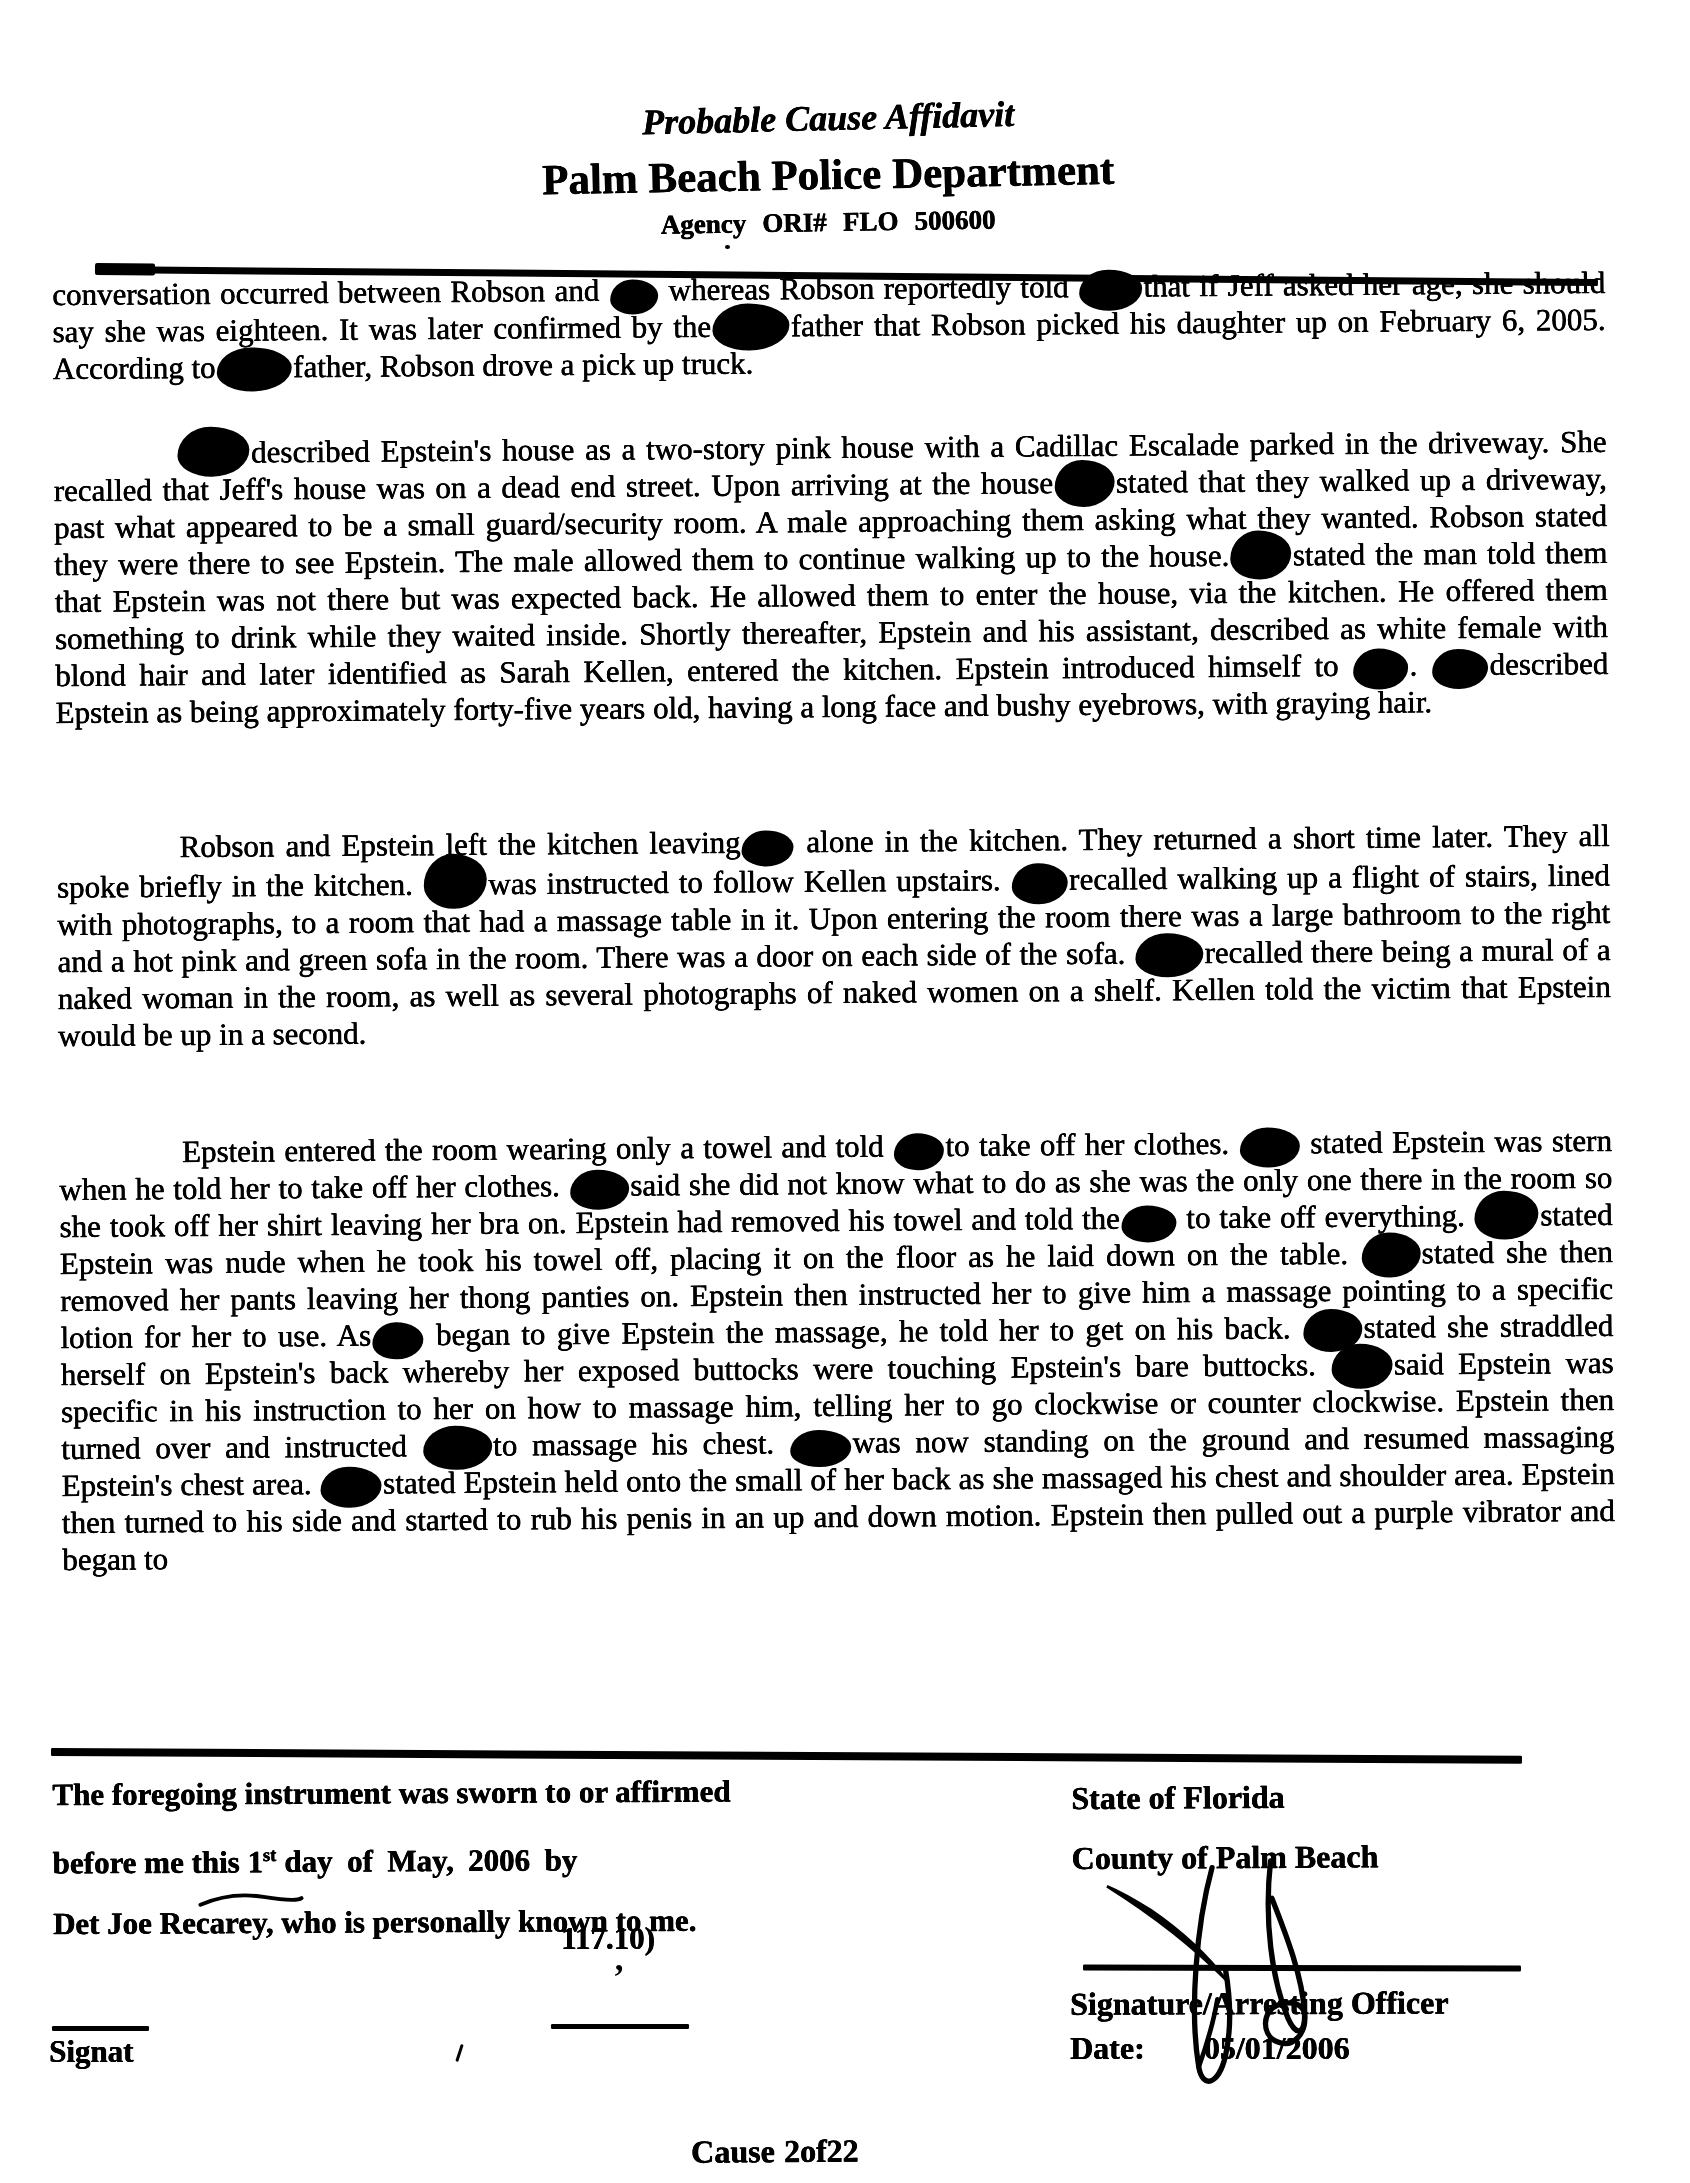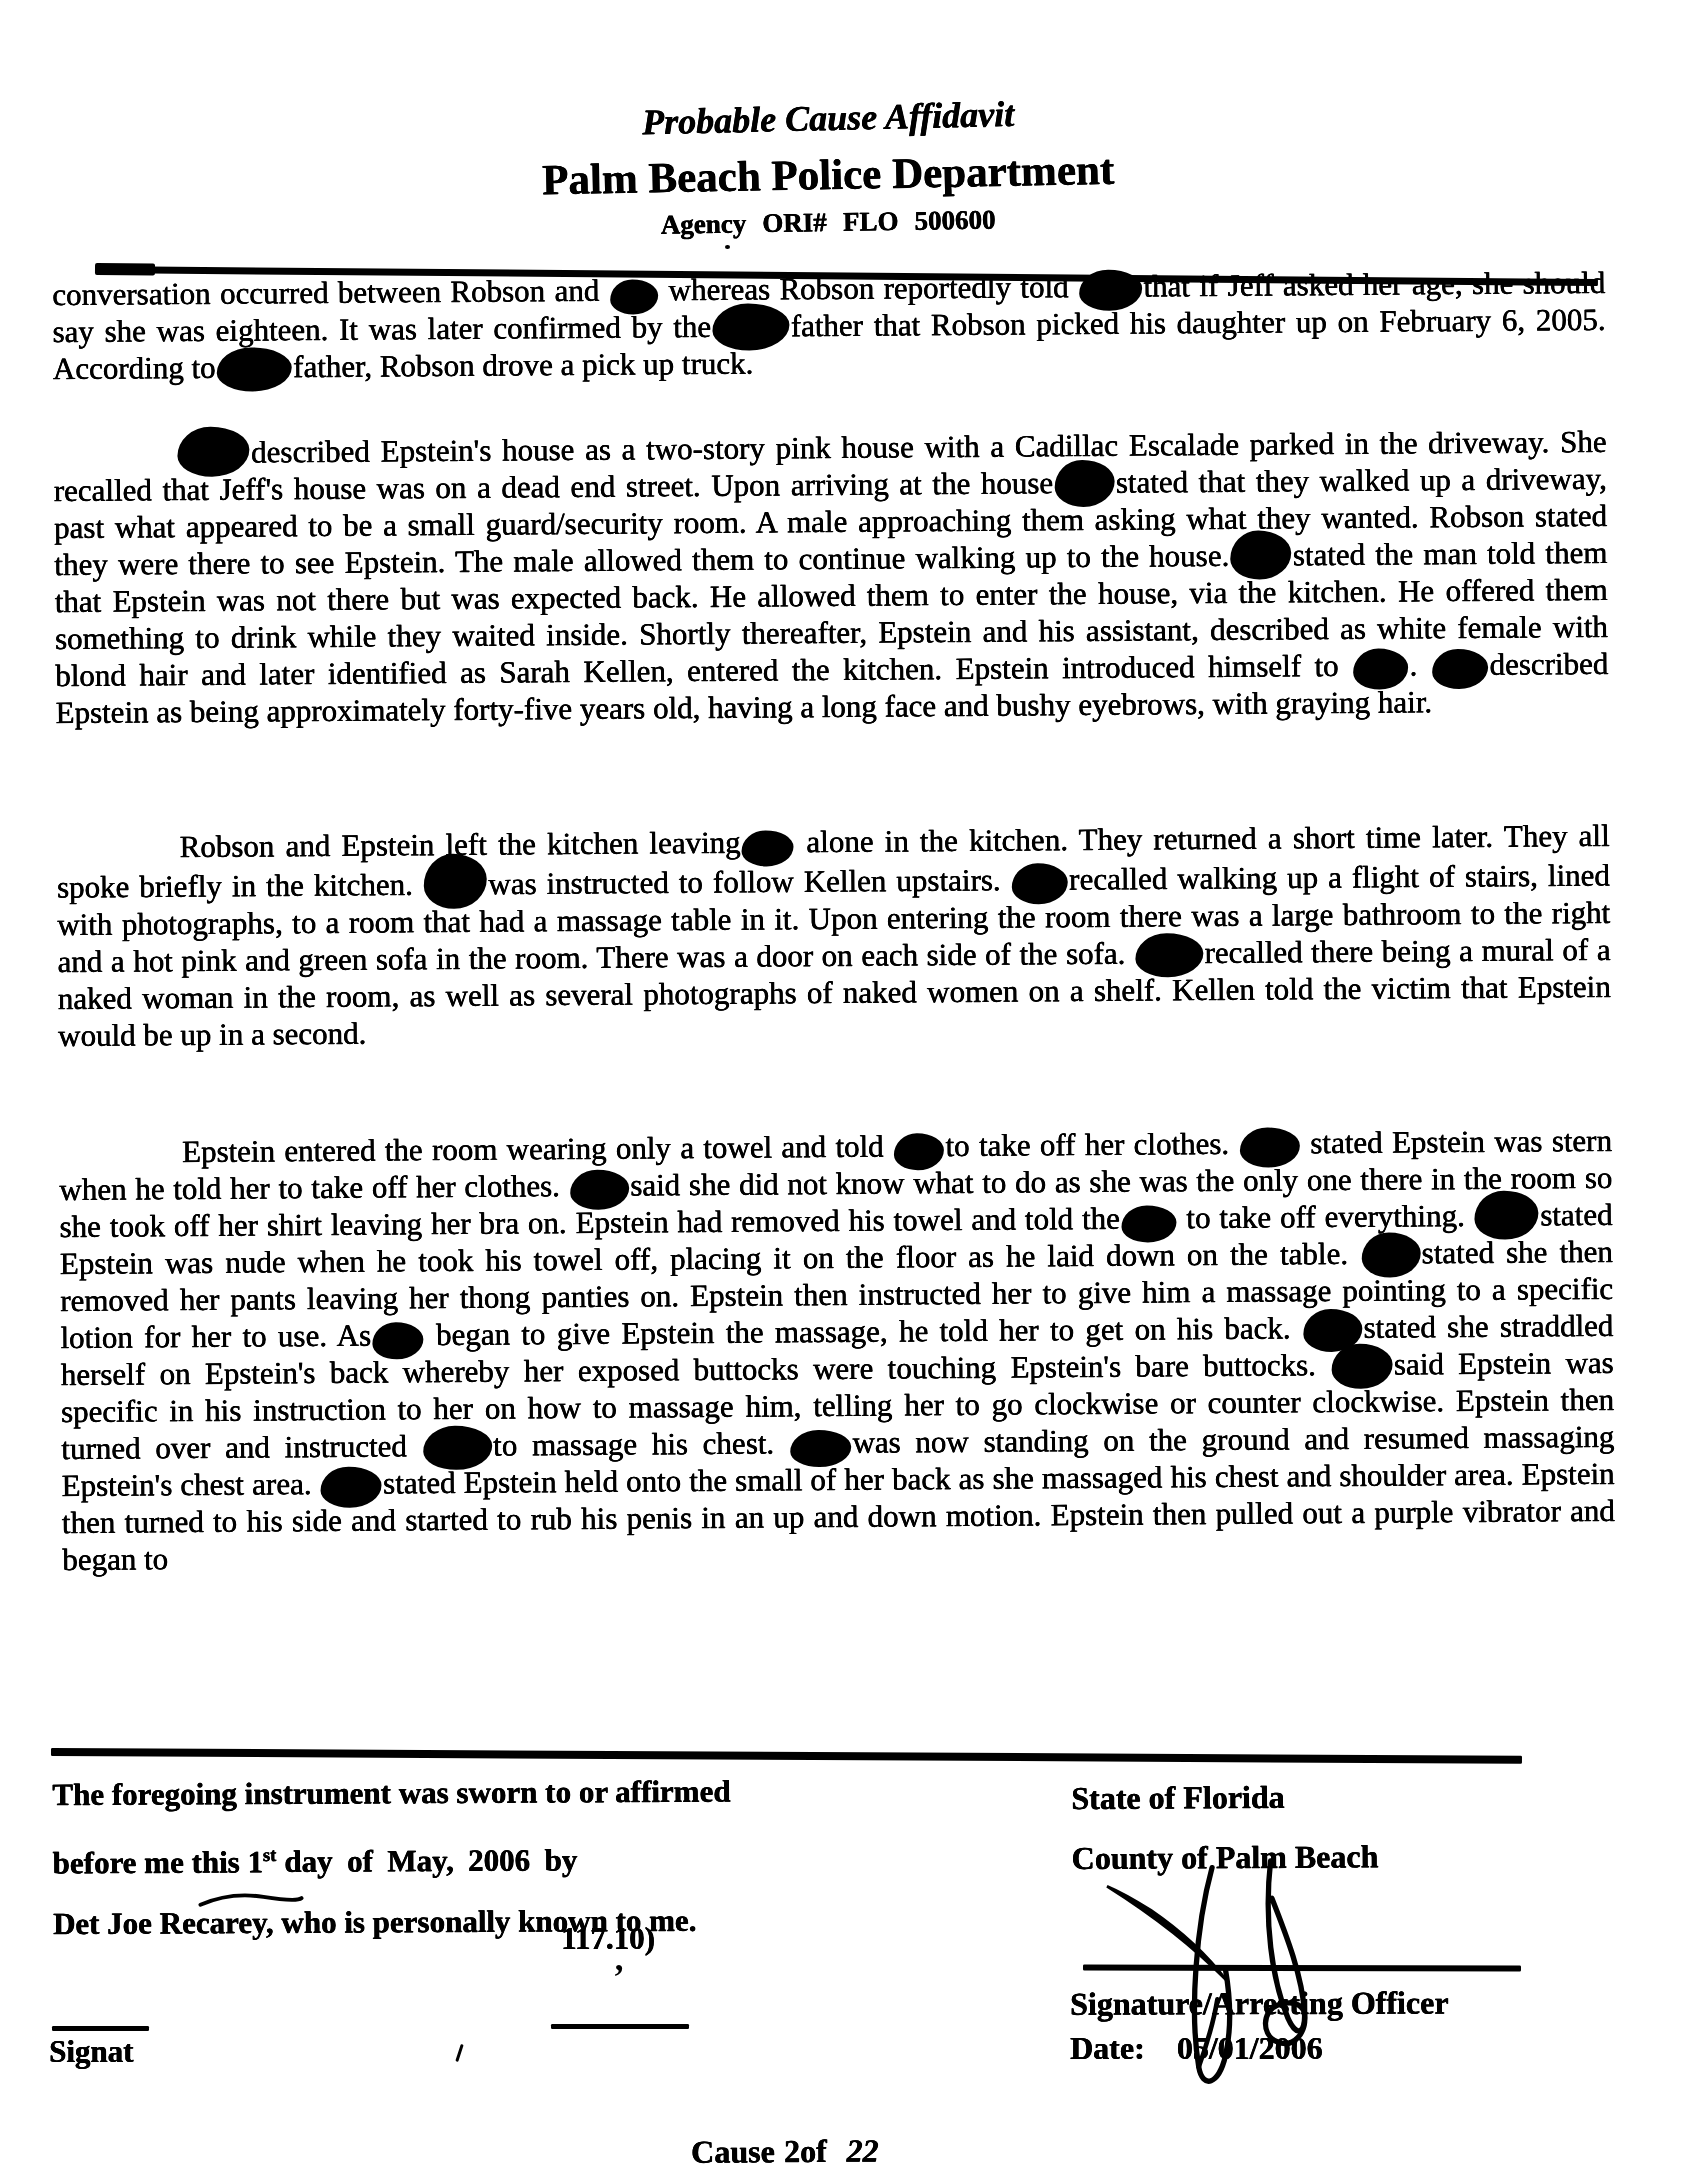--- a/index.html
+++ b/index.html
@@ -54,27 +54,27 @@
   }
   .attestation sup{font-size:0.6em;vertical-align:super;}
   .att-post{padding-left:8px;word-spacing:6.7px;}
   .jurisdiction{
     position:absolute;left:1071px;top:1768px;
     font-size:32px;font-weight:bold;line-height:60px;
     transform:rotate(-0.35deg);transform-origin:left top;
   }
   .sig-label{position:absolute;left:1070px;top:1985px;font-size:32px;font-weight:bold;transform:rotate(-0.2deg);}
   .date-row{position:absolute;left:1070px;top:2030px;font-size:32px;font-weight:bold;}
-  .date-value{margin-left:32px;}
+  .date-value{margin-left:59px;}
   .bottom-label{position:absolute;font-size:31px;font-weight:bold;}
   .lbl-signat{left:49px;top:2034px;}
   .lbl-statute{left:561px;top:1921px;}
   .page-number{position:absolute;left:691px;top:2133px;font-size:32px;font-weight:bold;transform:rotate(-0.4deg);}
   .pg-cur{margin-left:9.3px;}
-  .pg-total{margin-left:20px;font-style:italic;}
+  .pg-total{margin-left:0;}
 
   
   .signature{position:absolute;left:1099px;top:1857px;width:266px;height:236px;}
   .artifact{position:absolute;}
   .dash-artifact{left:197px;top:1889px;width:108px;height:21px;}
   .apostrophe-artifact{left:613px;top:1958px;font-size:35px;font-weight:bold;}
   .tick-artifact{left:458px;top:2044px;width:3.3px;height:18px;background:#000;transform:rotate(18deg);border-radius:1.3px;}
   .dot-artifact{left:725px;top:245px;width:4.7px;height:4px;background:#000;border-radius:50%;}
 </style>
 </head>

